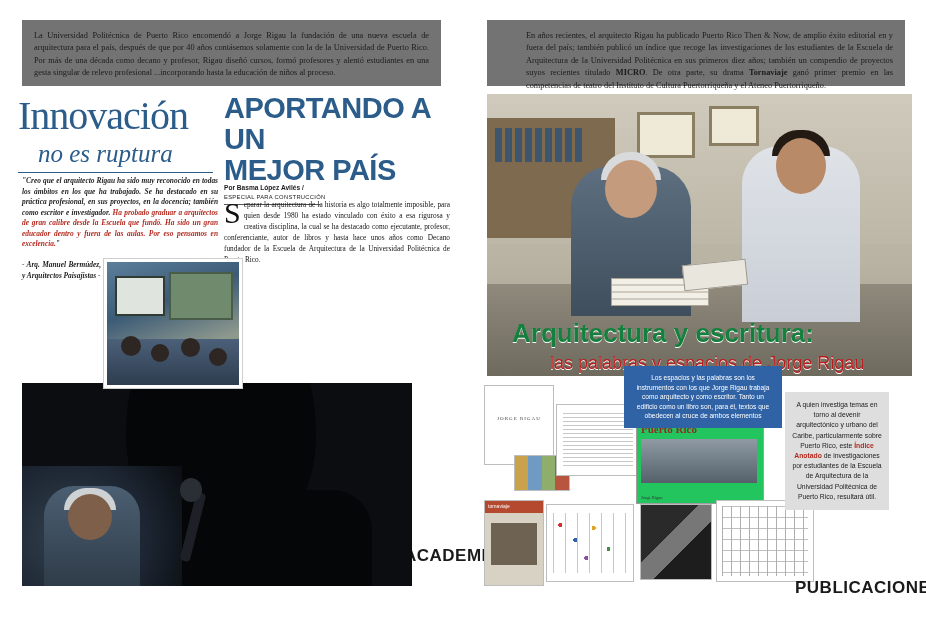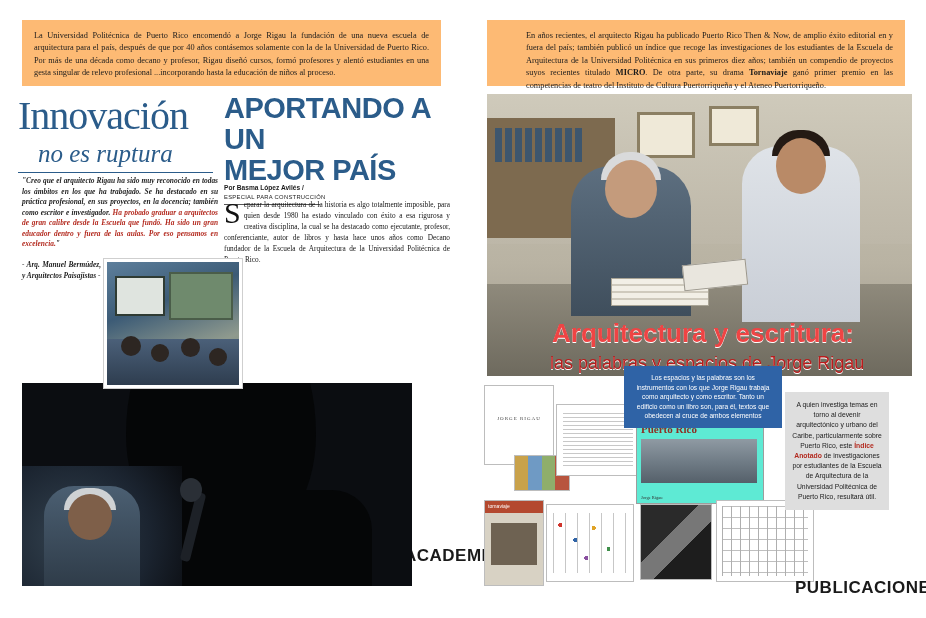--- a/index.html
+++ b/index.html
@@ -29,21 +29,21 @@
     height: 618px;
   }
   .right-page {
     position: absolute;
     left: 463px; top: 0;
     width: 463px;
     height: 618px;
   }
   .intro-box {
     position: absolute;
-    background: #fdba74;
+    background: #737373;
     box-sizing: border-box;
     padding: 10px 12px;
   }
   .intro-box p {
     margin: 0;
     font-size: 8.3px;
     line-height: 1.5;
     text-align: justify;
     color: #1b1b1b;
     font-family: "Liberation Serif", serif;
@@ -293,23 +293,22 @@
     position: absolute;
     left: 512px;
     top: 318px;
     width: 400px;
     z-index: 6;
   }
   .arq-title .t1 {
     font-family: "Liberation Sans", sans-serif;
     font-weight: bold;
     font-size: 26px;
-    color: #ef4444;
+    color: #15803d;
     text-shadow: 0 1px 0 #ffffff;
-    margin-left: 40px;
   }
   .arq-title .t2 {
     font-family: "Liberation Sans", sans-serif;
     font-size: 18px;
     color: #b91c1c;
     margin-top: 4px;
     margin-left: 38px;
     text-shadow: 0 1px 0 #ffffff;
   }
 
@@ -352,21 +351,21 @@
   }
   .t-white { left: 484px; top: 385px; width: 68px; height: 78px; }
   .t-white .ttl {
     position:absolute; left:0; right:0; top:30px; text-align:center;
     font-family:"Liberation Serif", serif; font-size:5px; color:#444; letter-spacing:1px;
   }
   .t-color { left: 514px; top: 455px; width: 54px; height: 34px;
     background: linear-gradient(90deg,#c9a24b 0 25%, #6f9ac4 25% 50%, #8fae6b 50% 75%, #b8553e 75% 100%); }
   .t-spread { left: 556px; top: 404px; width: 82px; height: 70px; }
   .t-pr { left: 636px; top: 418px; width: 126px; height: 84px;
-    background:#5eead4; border:1px solid #9d9d9d;}
+    background:#22c55e; border:1px solid #9d9d9d;}
   .t-pr .hdr {
     position:absolute; left:4px; top:4px; font-family:"Liberation Serif", serif;
     font-size: 11px; color:#8c2f24; font-weight: bold;
   }
   .t-pr .img {
     position:absolute; left:4px; top:20px; width:116px; height:44px;
     background: linear-gradient(180deg,#8f9aa3 0%, #6e7a84 55%, #55606a 100%);
   }
   .t-pr .cap {
     position:absolute; left:4px; bottom:3px; font-size:4.5px; color:#333;

